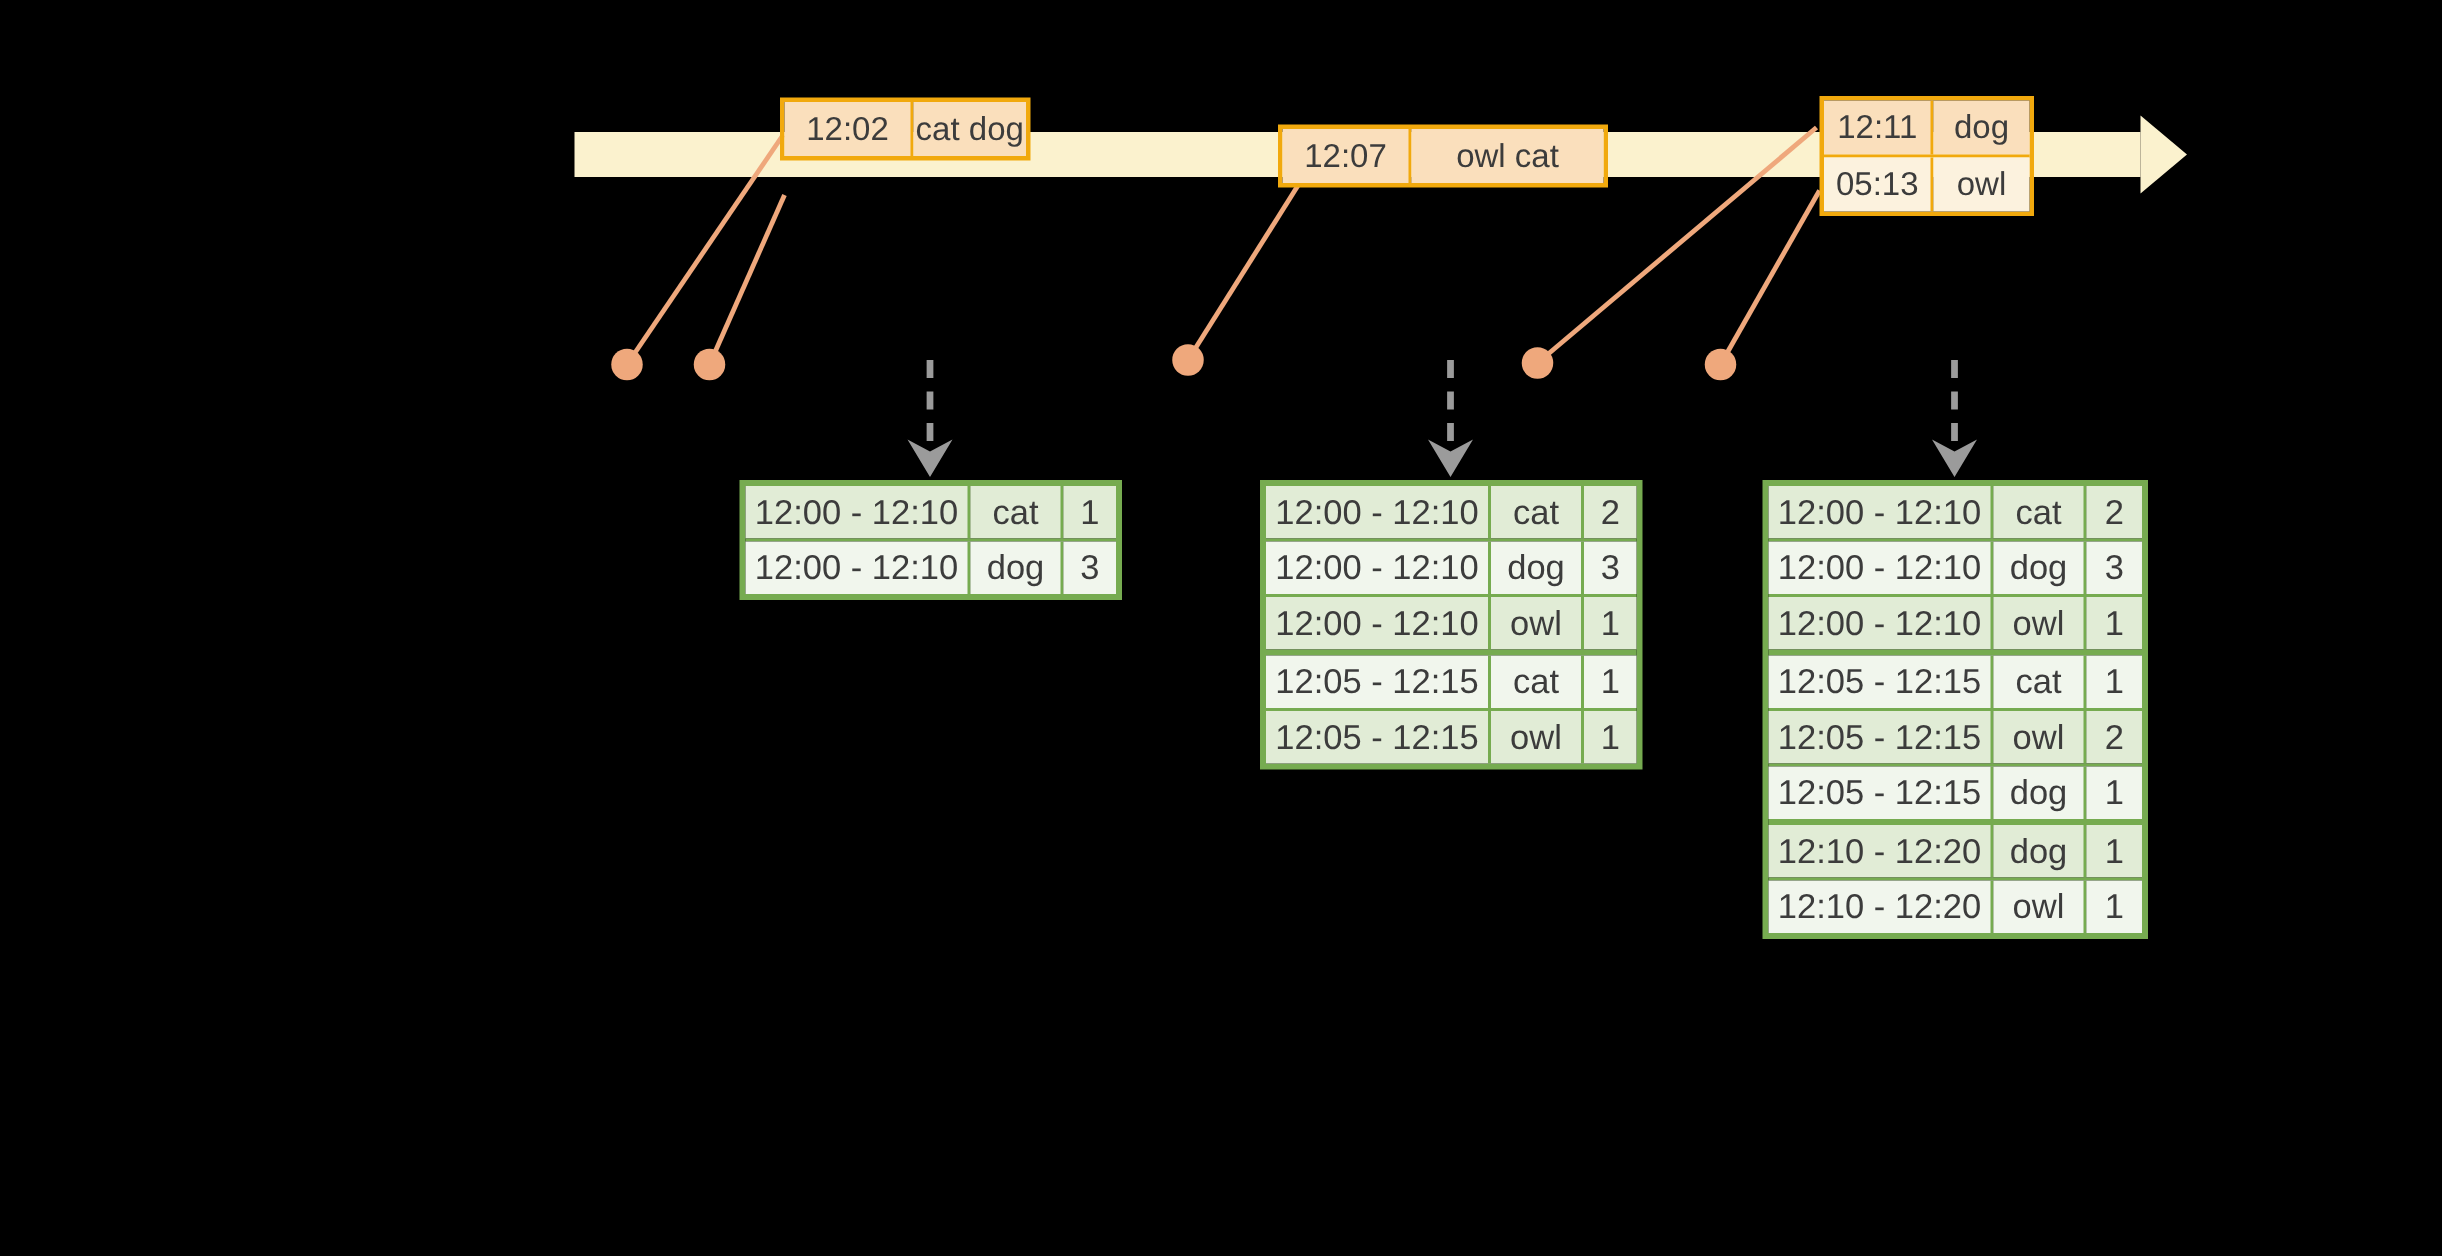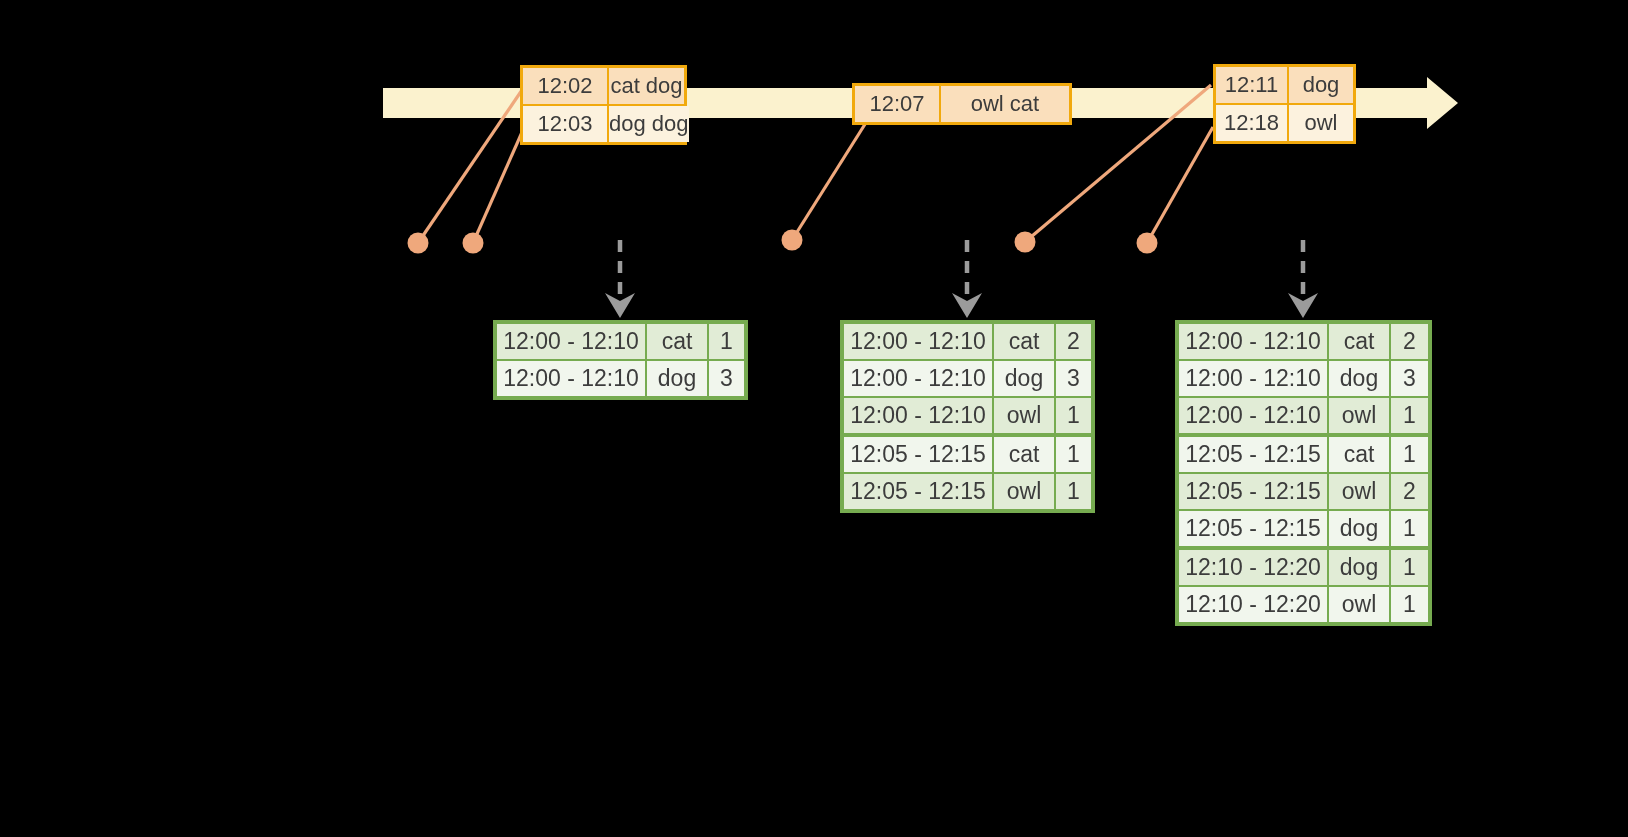--- a/index.html
+++ b/index.html
@@ -95,40 +95,36 @@
 
     <line class="trigger" x1="1303" y1="240" x2="1303" y2="303"></line>
     <polygon class="trigger-head" points="1288,293 1303,318 1318,293 1303,301"></polygon>
   </svg>
 
   <div class="dtable event-table" style="left:520px; top:65px; width:167px;">
       <div class="trow odd">
         <div class="tcell col-time">12:02</div>
         <div class="tcell col-words">cat dog</div>
       </div>
-      <div class="trow even">
-        <div class="tcell col-time">12:03</div>
-        <div class="tcell col-words">dog dog</div>
-      </div>
     </div>
 
   <div class="dtable event-table" style="left:852px; top:83px; width:220px;">
       <div class="trow odd">
         <div class="tcell col-time">12:07</div>
         <div class="tcell col-words">owl cat</div>
       </div>
     </div>
 
   <div class="dtable event-table narrow" style="left:1213px; top:64px; width:143px;">
       <div class="trow odd">
         <div class="tcell col-time">12:11</div>
         <div class="tcell col-words">dog</div>
       </div>
       <div class="trow even">
-        <div class="tcell col-time">12:18</div>
+        <div class="tcell col-time">05:13</div>
         <div class="tcell col-words">owl</div>
       </div>
     </div>
 
   <div class="dtable result-table" style="left:493px; top:320px; width:255px;">
       <div class="trow odd">
         <div class="tcell col-window">12:00 - 12:10</div>
         <div class="tcell col-word">cat</div>
         <div class="tcell col-count">1</div>
       </div>

